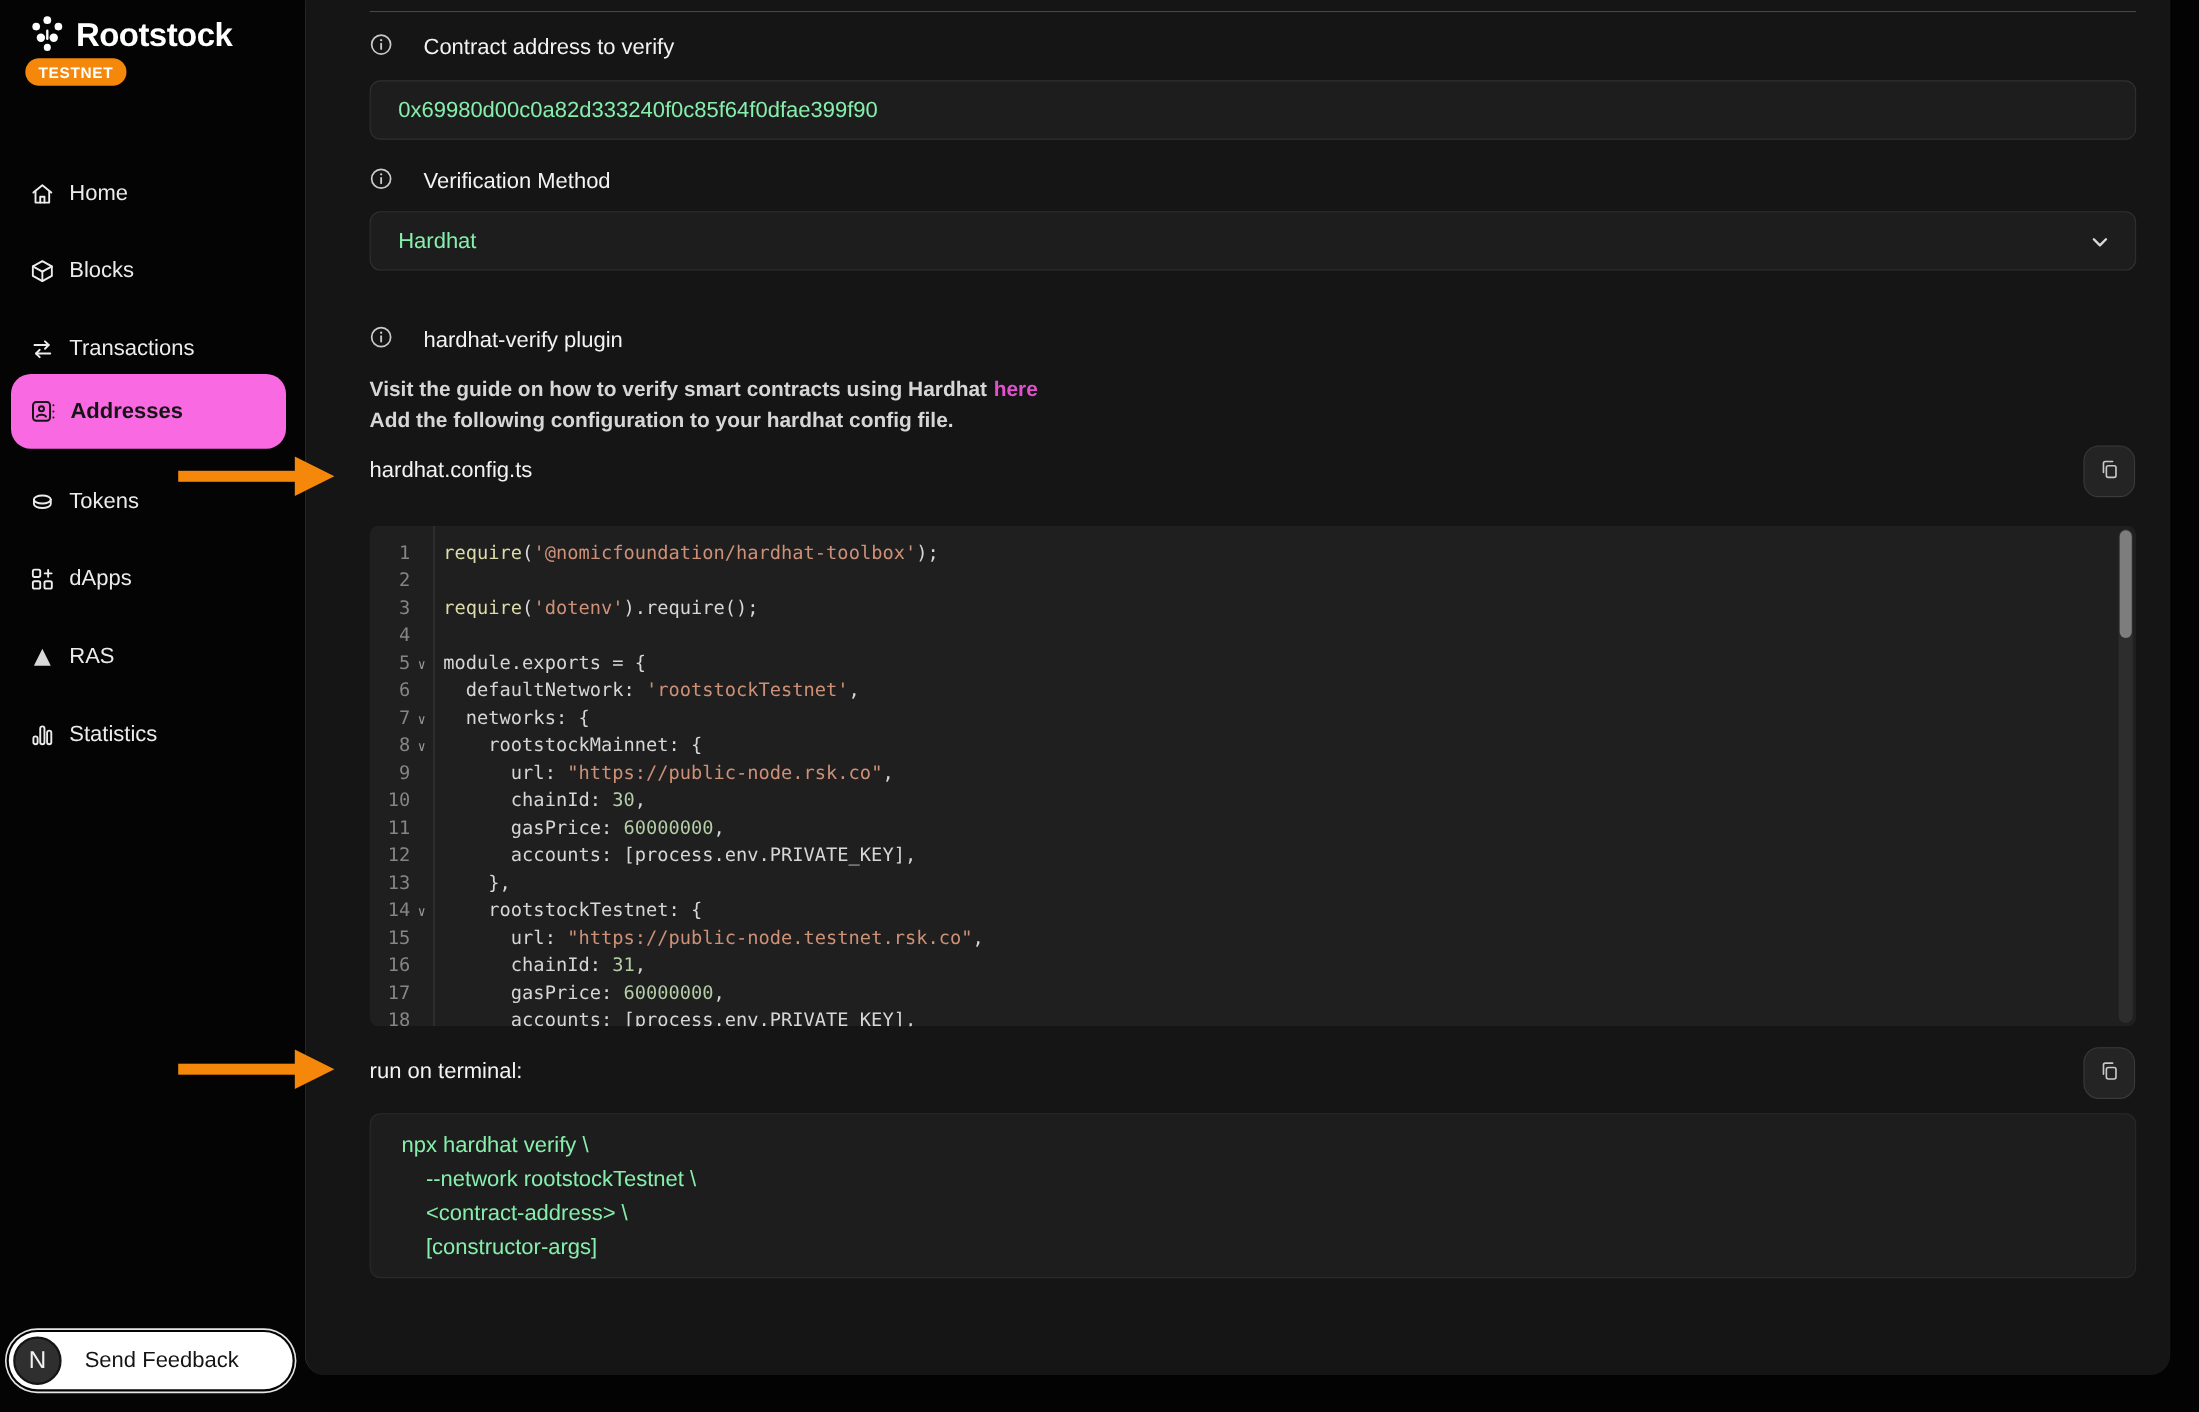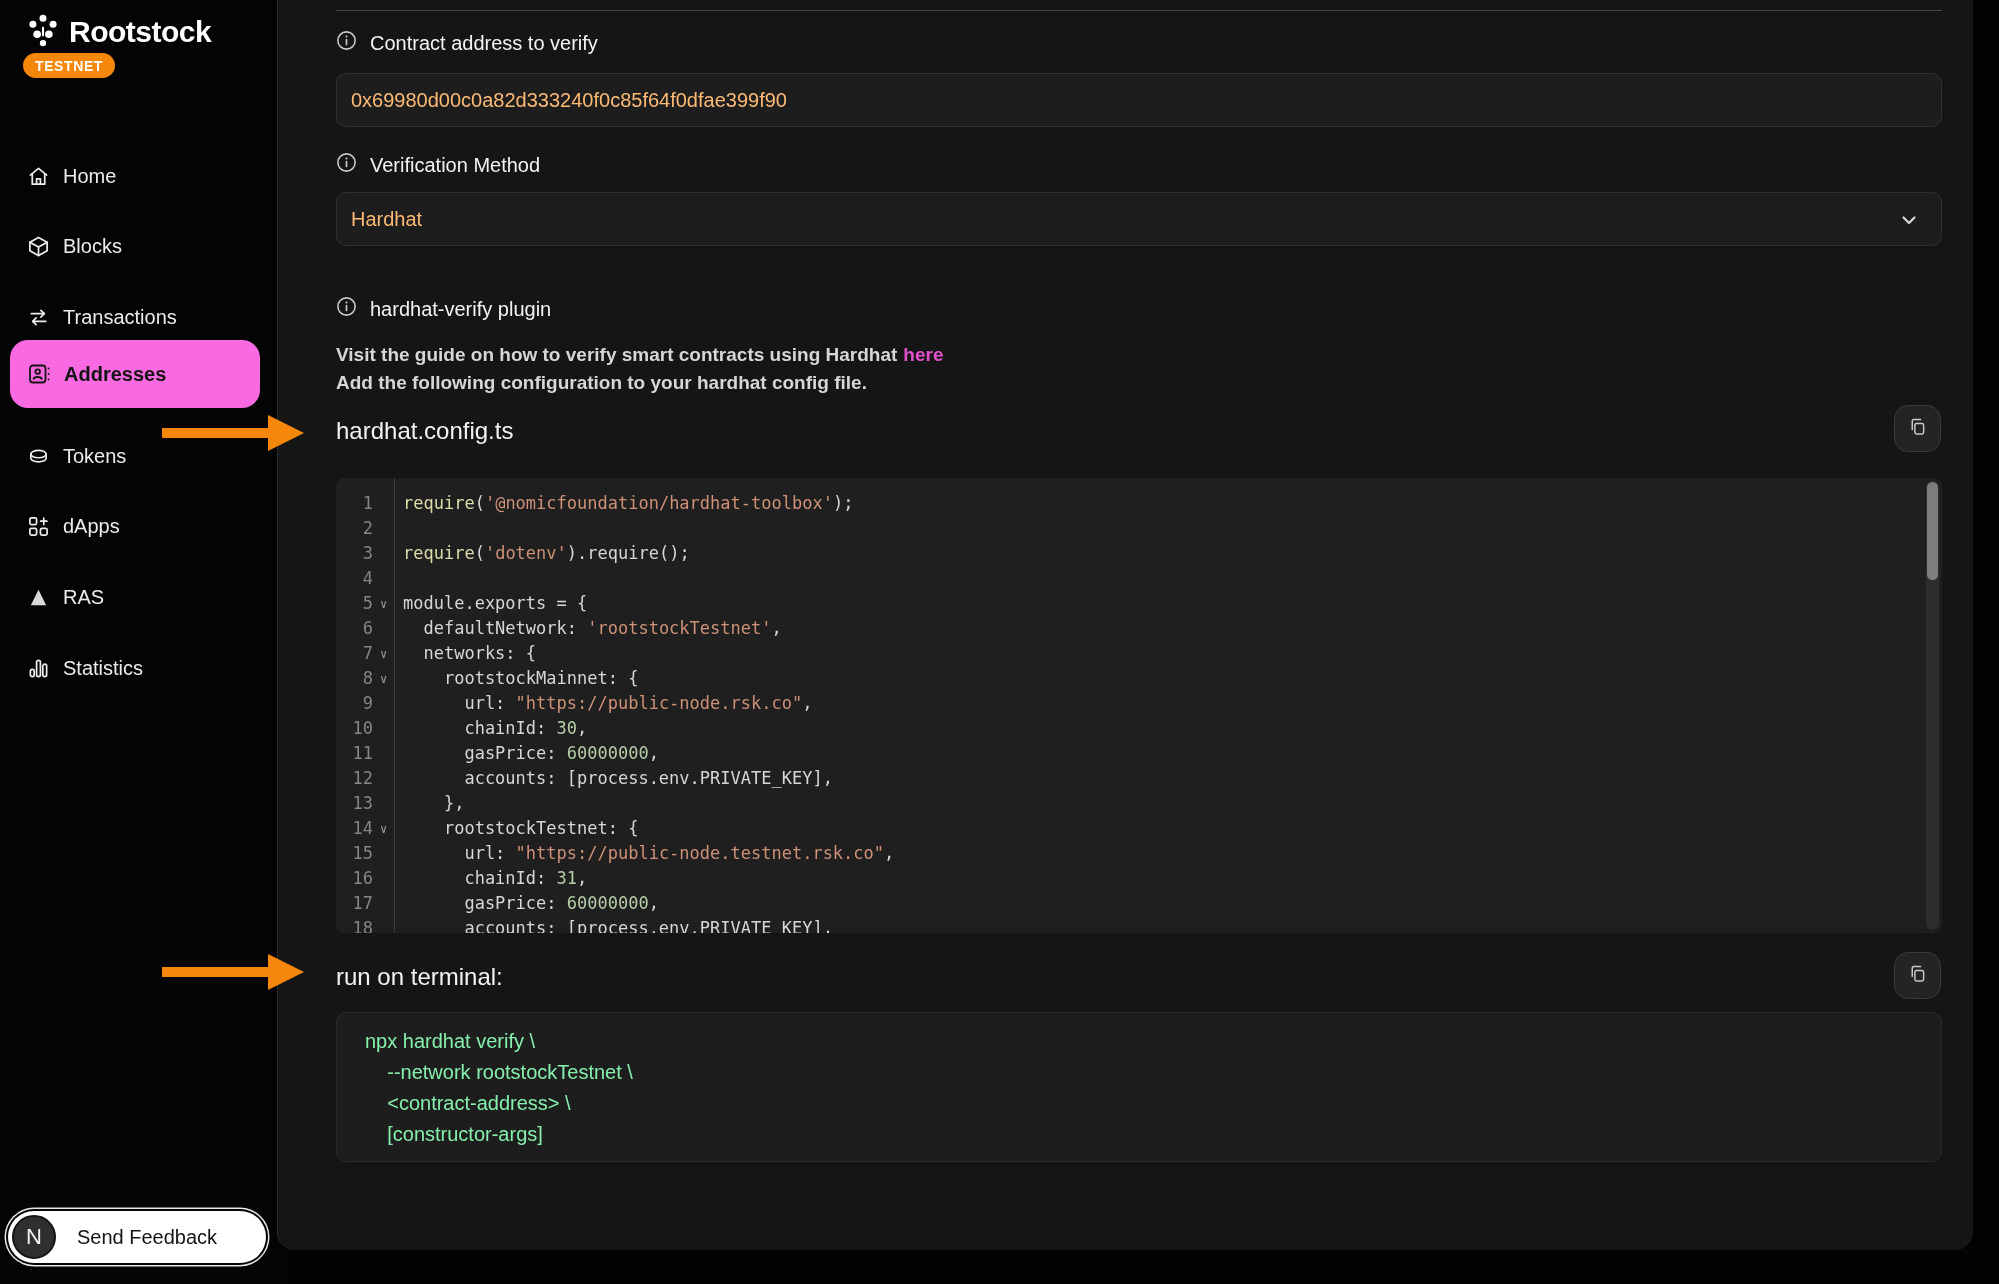--- a/index.html
+++ b/index.html
@@ -30,32 +30,32 @@
   .feedback-avatar { width:44px; height:44px; border-radius:50%; background:#2f2f2f; color:#f2f2f2;
                      display:flex; align-items:center; justify-content:center; font-size:22px;
                      margin-left:4px; border:2px solid #151515; flex:none; }
   .feedback-label { color:#141414; font-size:20px; font-weight:500; margin-left:21px; }
 
   
   .card { position:absolute; left:277px; top:0; width:1696px; height:1250px; background:#151515;
           border-left:1px solid #2b2b2b; border-radius:0 0 18px 18px; }
   .top-divider { position:absolute; left:58px; top:10px; width:1606px; height:1px; background:#454545; }
 
-  .field-label { position:absolute; left:58px; display:flex; align-items:center; gap:13px;
+  .field-label { position:absolute; left:58px; display:flex; align-items:center; gap:28px;
                  color:#f3f3f3; font-size:20px; font-weight:500; }
   .text-input, .dropdown { position:absolute; left:58px; width:1606px; height:54px; background:#1d1d1d;
-                 border:1px solid #303030; border-radius:10px; color:#fdba74; font-size:20px;
-                 display:flex; align-items:center; padding:0 14px; }
+                 border:1px solid #303030; border-radius:10px; color:#86efac; font-size:20px;
+                 display:flex; align-items:center; padding:0 25px; }
   .dropdown { cursor:pointer; }
   .dropdown .chev { position:absolute; right:20px; top:15px; }
 
   .para { position:absolute; left:58px; top:341px; font-size:19px; color:#d6d6d6; line-height:28px;font-weight:bold; }
   .para .link { color:#e051cb; margin-left:6px; cursor:pointer; }
 
-  .section-title { position:absolute; left:58px; color:#f3f3f3; font-size:24px; font-weight:500; }
+  .section-title { position:absolute; left:58px; color:#f3f3f3; font-size:20px; font-weight:500; }
 
   .copy-btn { position:absolute; right:32px; width:47px; height:47px; background:#242424;
               border:1px solid #3a3a3a; border-radius:14px; display:flex; align-items:center;
               justify-content:center; cursor:pointer; }
 
   
   .code-block { position:absolute; left:58px; top:478px; width:1606px; height:455px; background:#1f1f1f;
                 border-radius:8px; overflow:hidden; font-family:"DejaVu Sans Mono", monospace;
                 font-size:17px; }
   .code-block::before { content:""; position:absolute; left:58px; top:0; bottom:0; width:1px; background:#3a3a3a; }

